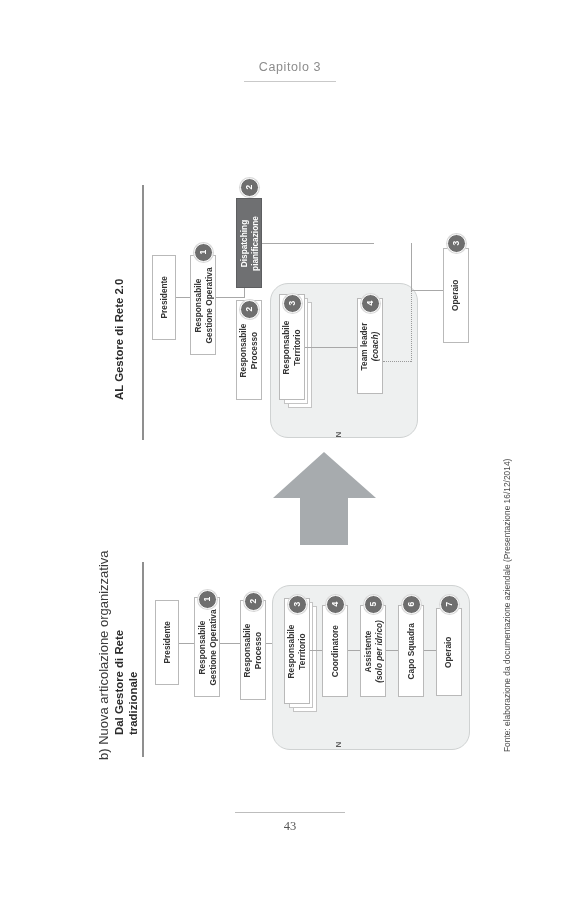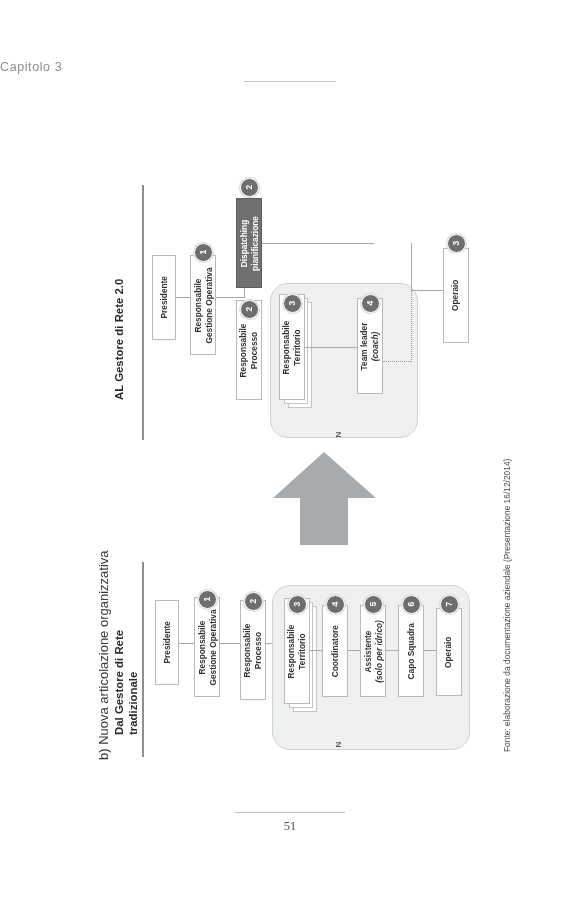--- a/index.html
+++ b/index.html
@@ -4,21 +4,21 @@
 <style>
   html,body{margin:0;padding:0;}
   body{
     width:580px;height:905px;position:relative;background:#ffffff;
     font-family:"Liberation Sans", sans-serif;overflow:hidden;
   }
   .page{position:absolute;inset:0;}
 
   
   #running-head{
-    position:absolute;top:60px;left:0;width:580px;text-align:left;
+    position:absolute;top:60px;left:0;width:580px;text-align:center;
   }
   #running-head .rh-text{
     font-size:12.5px;color:#8c8c8c;letter-spacing:.6px;
   }
   #running-head .rh-rule{
     width:92px;height:1px;background:#c9c9c9;margin:7px auto 0;
   }
 
   
   #folio{
@@ -302,16 +302,16 @@
     <div class="node" style="left:436px;top:608px;width:26px;height:88px;">
       <div class="lbl">Operaio</div>
     </div>
     <div class="badge" style="left:440px;top:595px;">
       <span>7</span>
     </div>
   </div>
 
   <div id="folio">
     <div class="fo-rule"></div>
-    <div class="fo-text">51</div>
+    <div class="fo-text">43</div>
   </div>
 
 </div>
 
 </body></html>

